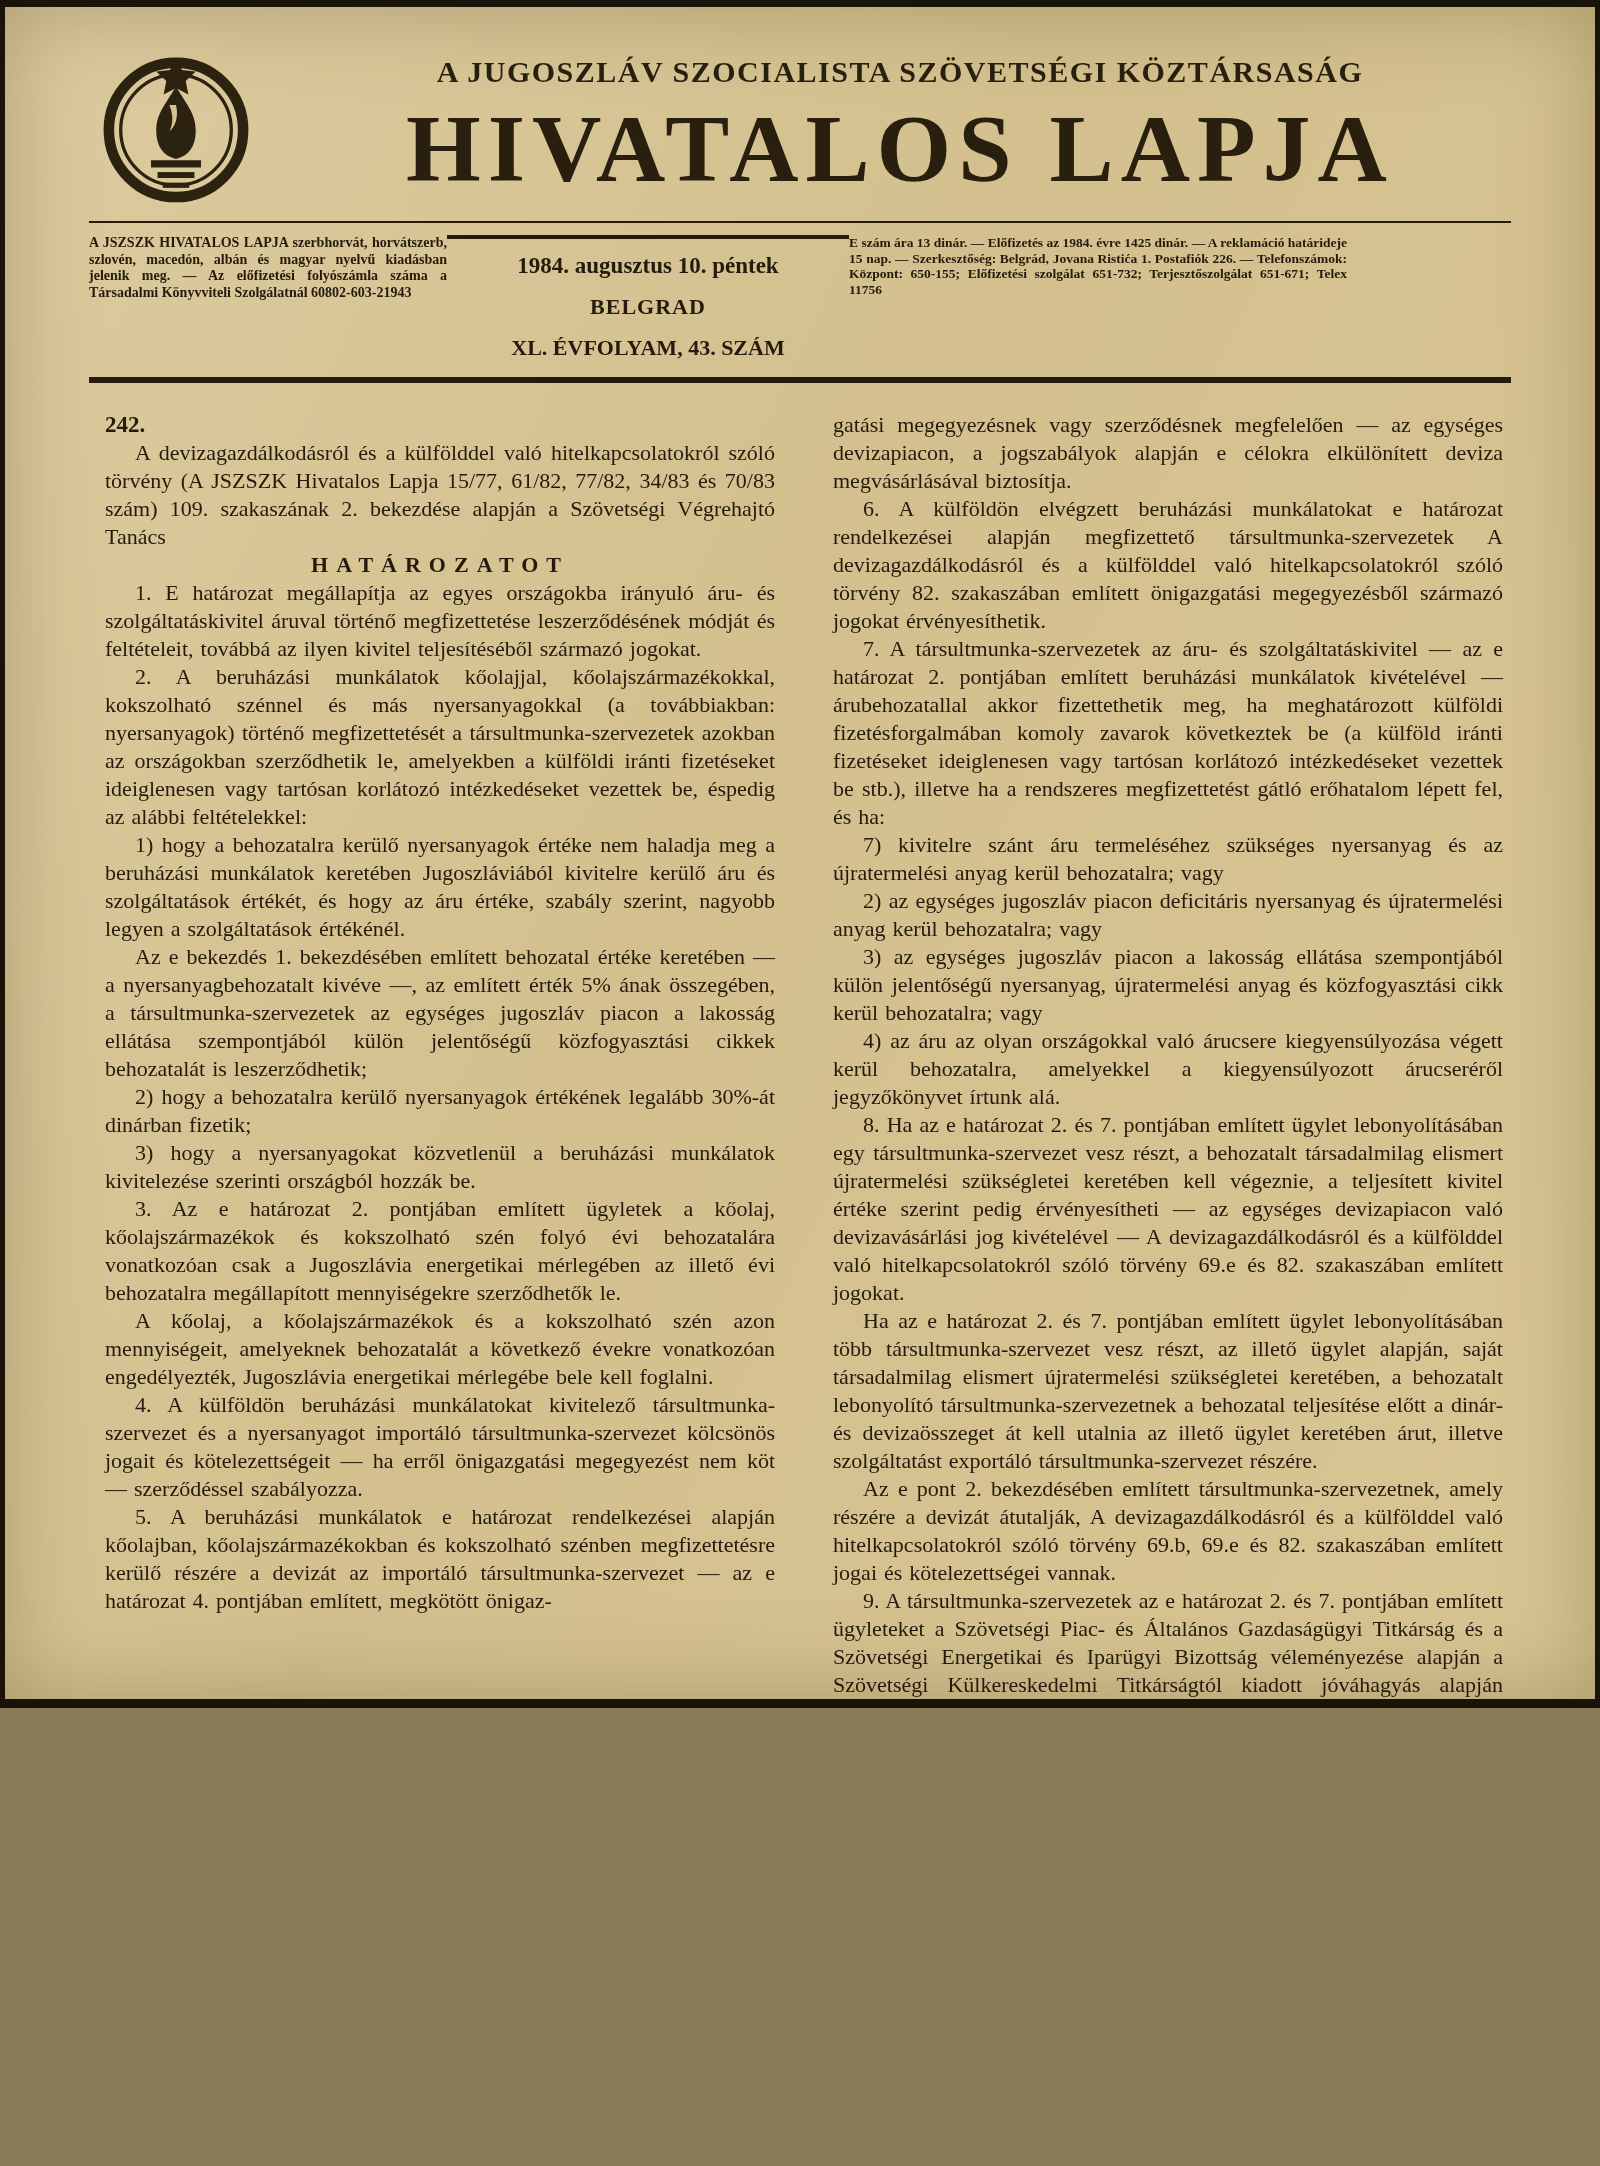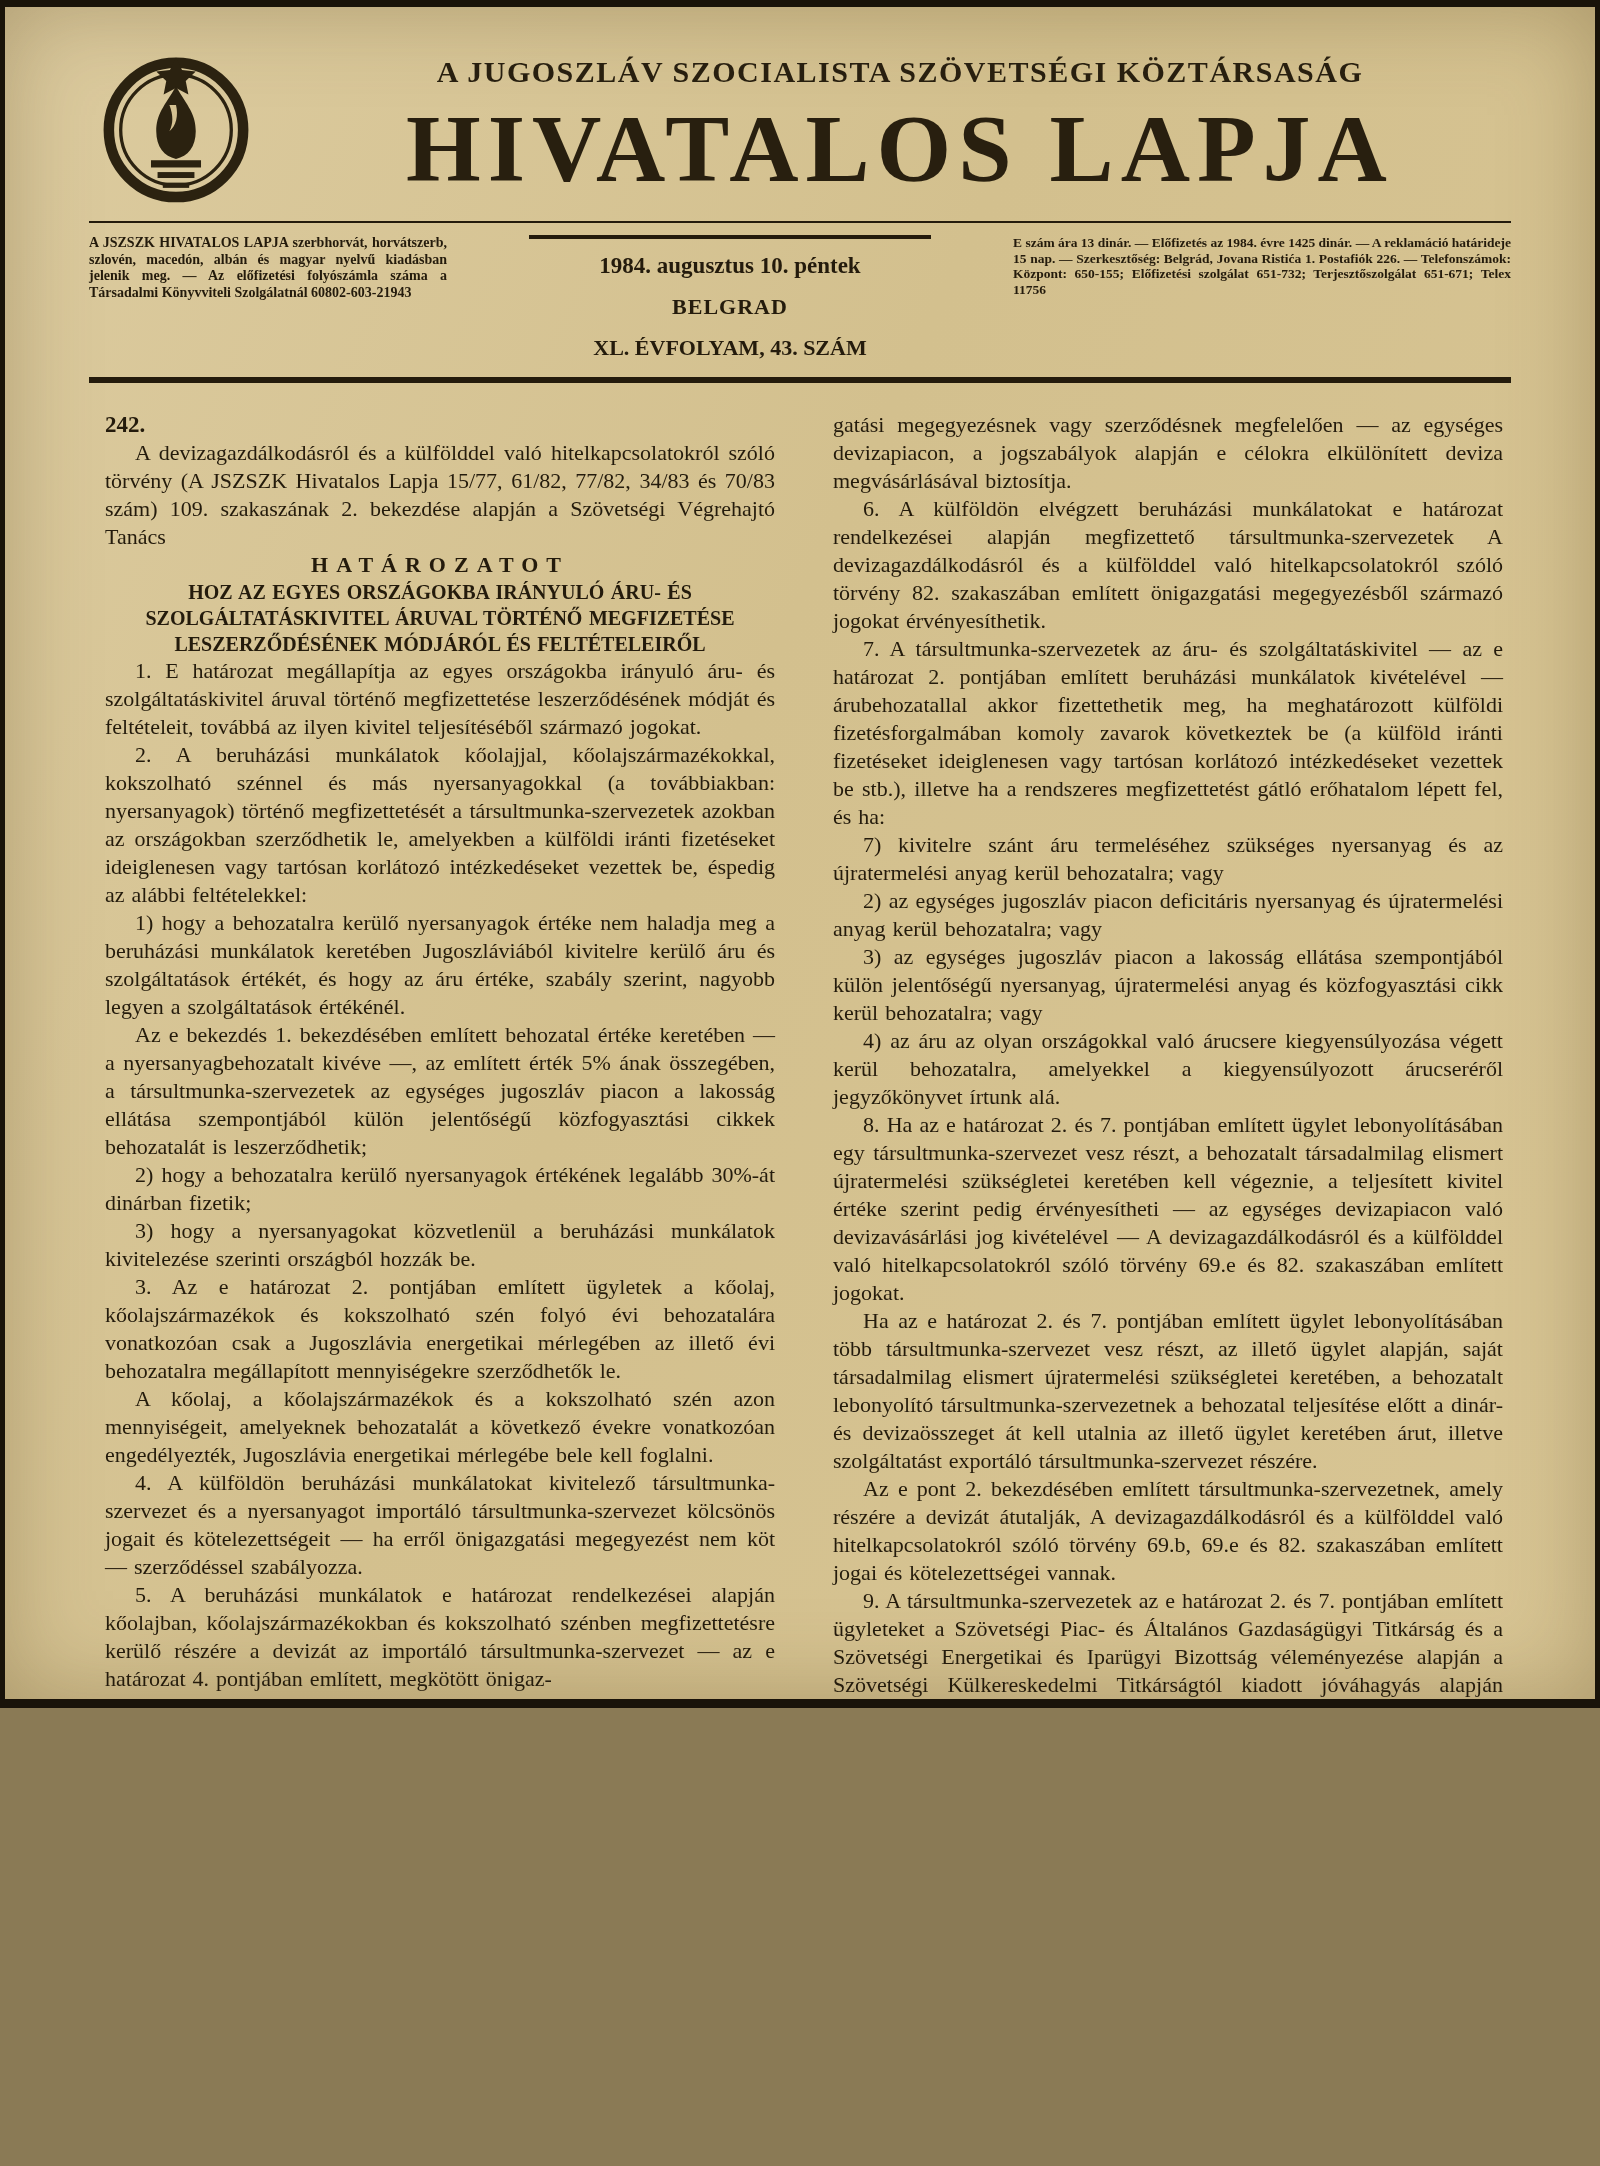--- a/index.html
+++ b/index.html
@@ -18,21 +18,21 @@
   }
   
   .masthead { display:flex; align-items:center; gap:28px; padding:40px 78px 4px 92px; }
   .emblem { width:158px; height:158px; flex:none; }
   .masthead-text { flex:1; text-align:center; color:#281f0f; }
   .republic-line { font-size:30px; font-weight:bold; letter-spacing:1.5px; white-space:nowrap; }
   .gazette-title { font-size:96px; font-weight:bold; letter-spacing:7px; line-height:1; margin-top:12px; white-space:nowrap; }
   
   .rule-thin  { height:2px; background:#241b0c; margin:12px 84px 0; }
   .rule-heavy { height:6px; background:#241b0c; margin:0 84px; }
-  .info-bar { display:flex; justify-content:space-between; padding:6px 84px 16px; }
+  .info-bar { display:flex; padding:6px 84px 16px; }
   .info-left  { width:358px; font-size:14px;   line-height:16.5px; font-weight:bold; text-align:justify; padding-top:6px; }
   .info-center{ width:402px; text-align:center; border-top:4px solid #241b0c; padding-top:14px; align-self:flex-start; margin-top:6px; }
   .info-date  { font-size:23px; font-weight:bold; }
   .info-city  { font-size:22px; font-weight:bold; margin-top:15px; letter-spacing:1px; }
   .info-issue { font-size:22px; font-weight:bold; margin-top:15px; }
   .info-right { width:498px; font-size:13.5px; line-height:15.5px; font-weight:bold; text-align:justify; padding-top:6px; }
   
   .body-columns { display:flex; gap:58px; padding:28px 92px 0 100px; }
   .column { width:50%; font-size:22px; line-height:28px; text-align:justify; word-spacing:1.5px; }
   .column p { margin:0; }
@@ -78,21 +78,20 @@
     <div class="info-right">E szám ára 13 dinár. — Előfizetés az 1984. évre 1425 dinár. — A reklamáció határideje 15 nap. — Szerkesztőség: Belgrád, Jovana Ristića 1. Postafiók 226. — Telefonszámok: Központ: 650-155; Előfizetési szolgálat 651-732; Terjesztőszolgálat 651-671; Telex 11756</div>
   </div>
 
   <div class="rule-heavy"></div>
 
   <div class="body-columns">
     <div class="column">
         <p class="b-article-number">242.</p>
         <p class="b-para">A devizagazdálkodásról és a külfölddel való hitelkapcsolatokról szóló törvény (A JSZSZK Hivatalos Lapja 15/77, 61/82, 77/82, 34/83 és 70/83 szám) 109. szakaszának 2. bekezdése alapján a Szövetségi Végrehajtó Tanács</p>
         <p class="b-heading-spaced">HATÁROZATOT</p>
-        <p class="b-heading-bold">HOZ AZ EGYES ORSZÁGOKBA IRÁNYULÓ ÁRU- ÉS SZOLGÁLTATÁSKIVITEL ÁRUVAL TÖRTÉNŐ MEGFIZETÉSE LESZERZŐDÉSÉNEK MÓDJÁRÓL ÉS FELTÉTELEIRŐL</p>
         <p class="b-para">1. E határozat megállapítja az egyes országokba irányuló áru- és szolgáltatáskivitel áruval történő megfizettetése leszerződésének módját és feltételeit, továbbá az ilyen kivitel teljesítéséből származó jogokat.</p>
         <p class="b-para">2. A beruházási munkálatok kőolajjal, kőolajszármazékokkal, kokszolható szénnel és más nyersanyagokkal (a továbbiakban: nyersanyagok) történő megfizettetését a társultmunka-szervezetek azokban az országokban szerződhetik le, amelyekben a külföldi iránti fizetéseket ideiglenesen vagy tartósan korlátozó intézkedéseket vezettek be, éspedig az alábbi feltételekkel:</p>
         <p class="b-para">1) hogy a behozatalra kerülő nyersanyagok értéke nem haladja meg a beruházási munkálatok keretében Jugoszláviából kivitelre kerülő áru és szolgáltatások értékét, és hogy az áru értéke, szabály szerint, nagyobb legyen a szolgáltatások értékénél.</p>
         <p class="b-para">Az e bekezdés 1. bekezdésében említett behozatal értéke keretében — a nyersanyagbehozatalt kivéve —, az említett érték 5% ának összegében, a társultmunka-szervezetek az egységes jugoszláv piacon a lakosság ellátása szempontjából külön jelentőségű közfogyasztási cikkek behozatalát is leszerződhetik;</p>
         <p class="b-para">2) hogy a behozatalra kerülő nyersanyagok értékének legalább 30%-át dinárban fizetik;</p>
         <p class="b-para">3) hogy a nyersanyagokat közvetlenül a beruházási munkálatok kivitelezése szerinti országból hozzák be.</p>
         <p class="b-para">3. Az e határozat 2. pontjában említett ügyletek a kőolaj, kőolajszármazékok és kokszolható szén folyó évi behozatalára vonatkozóan csak a Jugoszlávia energetikai mérlegében az illető évi behozatalra megállapított mennyiségekre szerződhetők le.</p>
         <p class="b-para">A kőolaj, a kőolajszármazékok és a kokszolható szén azon mennyiségeit, amelyeknek behozatalát a következő évekre vonatkozóan engedélyezték, Jugoszlávia energetikai mérlegébe bele kell foglalni.</p>
         <p class="b-para">4. A külföldön beruházási munkálatokat kivitelező társultmunka-szervezet és a nyersanyagot importáló társultmunka-szervezet kölcsönös jogait és kötelezettségeit — ha erről önigazgatási megegyezést nem köt — szerződéssel szabályozza.</p>
         <p class="b-para">5. A beruházási munkálatok e határozat rendelkezései alapján kőolajban, kőolajszármazékokban és kokszolható szénben megfizettetésre kerülő részére a devizát az importáló társultmunka-szervezet — az e határozat 4. pontjában említett, megkötött önigaz-</p>

